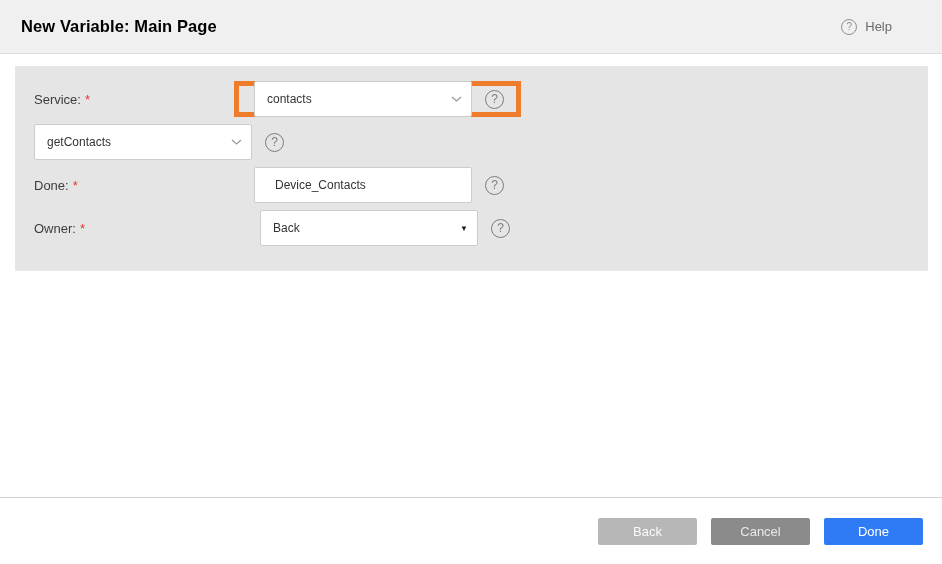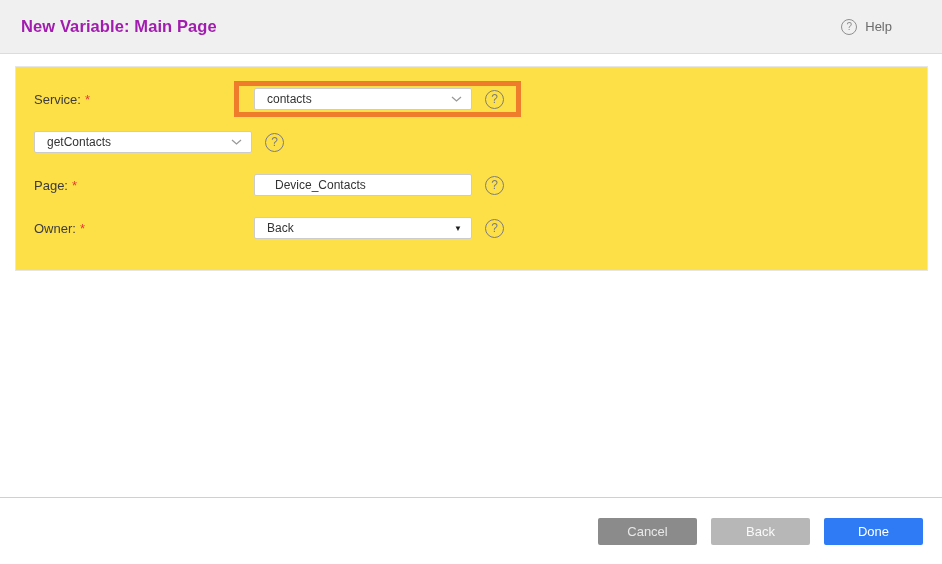--- a/index.html
+++ b/index.html
@@ -17,21 +17,21 @@
     background:#f0f0f0;
     border-bottom:1px solid #dcdcdc;
     display:flex;
     align-items:center;
     justify-content:space-between;
     padding:0 50px 0 21px;
   }
   .page-title {
     font-size:16.5px;
     font-weight:600;
-    color:#a21caf;
+    color:#000000;
     letter-spacing:.1px;
   }
   .help-btn {
     display:flex;
     align-items:center;
     gap:8px;
     color:#6b6b6b;
     font-size:13px;
     cursor:pointer;
   }
@@ -41,31 +41,31 @@
     border-radius:50%;
     display:flex; align-items:center; justify-content:center;
     font-size:10px;
     color:#8f8f8f;
     flex-shrink:0;
   }
 
   
   .panel {
     margin:12px 14px 0 15px;
-    background:#fde047;
+    background:#e5e5e5;
     border:1px solid #e6e6e6;
     padding:14px 18px 24px 18px;
   }
   .field-row {
     display:flex;
     align-items:center;
     height:36px;
     margin-bottom:7px;
   }
-  .field-row:last-child { margin-bottom:0; }
+  .field-row:last-child { margin-bottom:0;gap:6px; }
   .field-label {
     width:220px;
     flex-shrink:0;
     font-size:13px;
     color:#3c3c3c;
   }
   .req { color:#e53935; margin-left:4px; }
 
   .control {
     display:flex;
@@ -73,21 +73,21 @@
   }
   .control.highlighted {
     border:5px solid #ee7c2b;
     margin-left:-20px;
     padding:0 12px 0 15px;
     height:36px;
   }
 
   .select-box, .text-input {
     width:218px;
-    height:22px;
+    height:36px;
     background:#ffffff;
     border:1px solid #cccccc;
     border-radius:2px;
     font-size:12px;
     color:#333333;
   }
   .select-box {
     display:flex;
     align-items:center;
     padding:0 26px 0 12px;
@@ -185,21 +185,21 @@
               <path d="M1 1l4.5 4L10 1" fill="none" stroke="#999999" stroke-width="1.3"></path>
             </svg>
         </span>
       </div>
       <div class="help-circle">?</div>
     </div>
   </div>
 
   <div class="field-row">
     <div class="field-label">
-      <span>Page:</span><span class="req">*</span>
+      <span>Done:</span><span class="req">*</span>
     </div>
     <div class="control">
       <input type="text" class="text-input" value="Device_Contacts" style="">
       <div class="help-circle">?</div>
     </div>
   </div>
 
   <div class="field-row">
     <div class="field-label">
       <span>Owner:</span><span class="req">*</span>
@@ -209,16 +209,16 @@
         <span>Back</span>
         <span class="arrow-wrap native-caret">▼</span>
       </div>
       <div class="help-circle">?</div>
     </div>
   </div>
 
 </div>
 
 <div class="footer">
+  <button class="btn btn-back">Back</button>
   <button class="btn btn-cancel">Cancel</button>
-  <button class="btn btn-back">Back</button>
   <button class="btn btn-done">Done</button>
 </div>
 
 </body></html>

